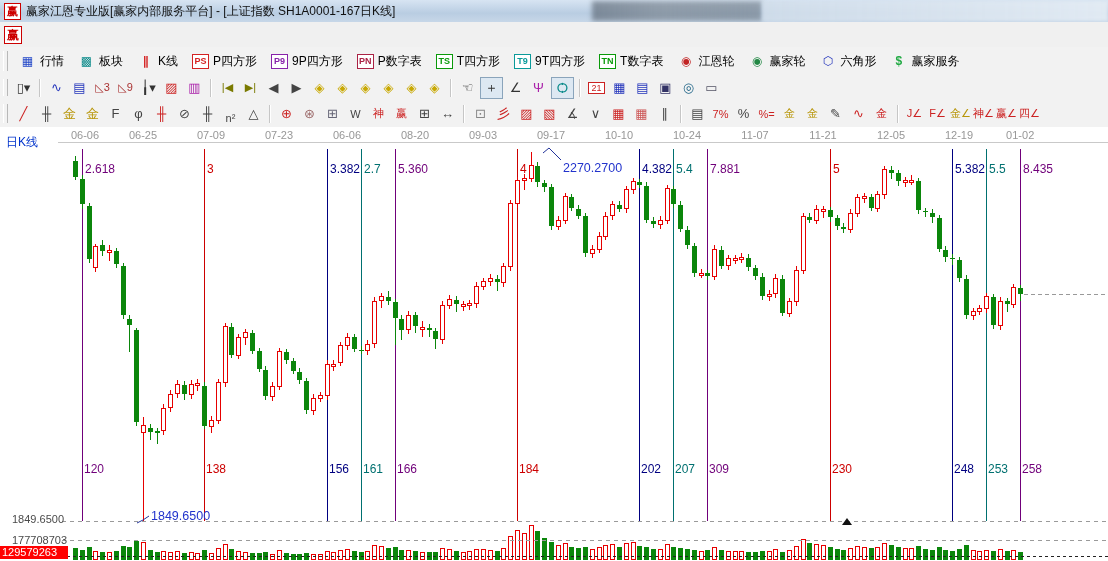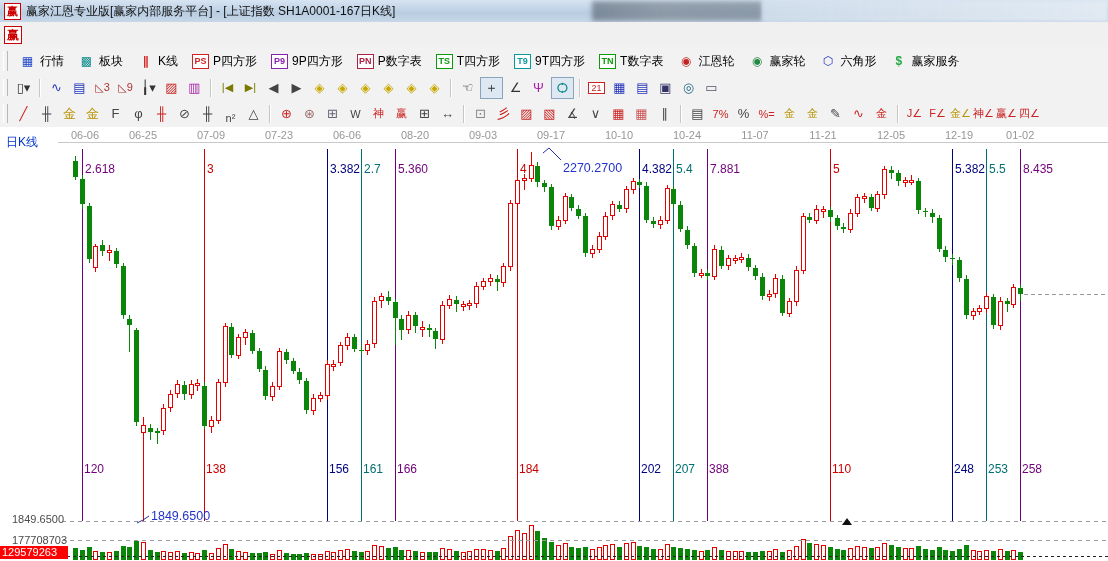--- a/index.html
+++ b/index.html
@@ -414,24 +414,24 @@
         <div class="gann-top-label" style="left: 520px; color: rgb(204, 0, 0);">4</div>
         <div class="gann-bar-label" style="left: 519px; color: rgb(204, 0, 0);">184</div>
         <div class="gann-line" style="left: 639px; background: rgb(0, 0, 128);"></div>
         <div class="gann-top-label" style="left: 642px; color: rgb(0, 0, 128);">4.382</div>
         <div class="gann-bar-label" style="left: 641px; color: rgb(0, 0, 128);">202</div>
         <div class="gann-line" style="left: 673px; background: rgb(0, 112, 112);"></div>
         <div class="gann-top-label" style="left: 676px; color: rgb(0, 112, 112);">5.4</div>
         <div class="gann-bar-label" style="left: 675px; color: rgb(0, 112, 112);">207</div>
         <div class="gann-line" style="left: 707px; background: rgb(112, 0, 122);"></div>
         <div class="gann-top-label" style="left: 710px; color: rgb(112, 0, 122);">7.881</div>
-        <div class="gann-bar-label" style="left: 709px; color: rgb(112, 0, 122);">388</div>
+        <div class="gann-bar-label" style="left: 709px; color: rgb(112, 0, 122);">309</div>
         <div class="gann-line" style="left: 830px; background: rgb(204, 0, 0);"></div>
         <div class="gann-top-label" style="left: 833px; color: rgb(204, 0, 0);">5</div>
-        <div class="gann-bar-label" style="left: 832px; color: rgb(204, 0, 0);">110</div>
+        <div class="gann-bar-label" style="left: 832px; color: rgb(204, 0, 0);">230</div>
         <div class="gann-line" style="left: 952px; background: rgb(0, 0, 128);"></div>
         <div class="gann-top-label" style="left: 955px; color: rgb(0, 0, 128);">5.382</div>
         <div class="gann-bar-label" style="left: 954px; color: rgb(0, 0, 128);">248</div>
         <div class="gann-line" style="left: 986px; background: rgb(0, 112, 112);"></div>
         <div class="gann-top-label" style="left: 989px; color: rgb(0, 112, 112);">5.5</div>
         <div class="gann-bar-label" style="left: 988px; color: rgb(0, 112, 112);">253</div>
         <div class="gann-line" style="left: 1020px; background: rgb(112, 0, 122);"></div>
         <div class="gann-top-label" style="left: 1023px; color: rgb(112, 0, 122);">8.435</div>
         <div class="gann-bar-label" style="left: 1022px; color: rgb(112, 0, 122);">258</div>
       </div>

